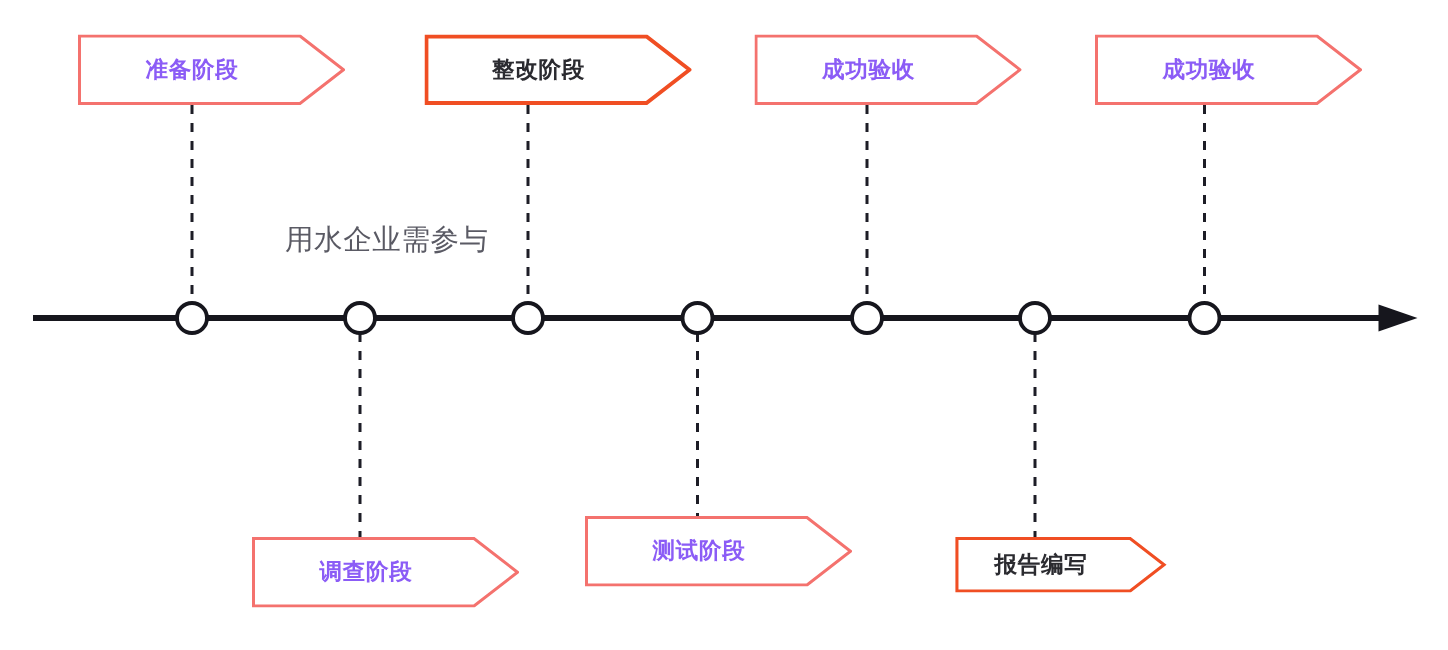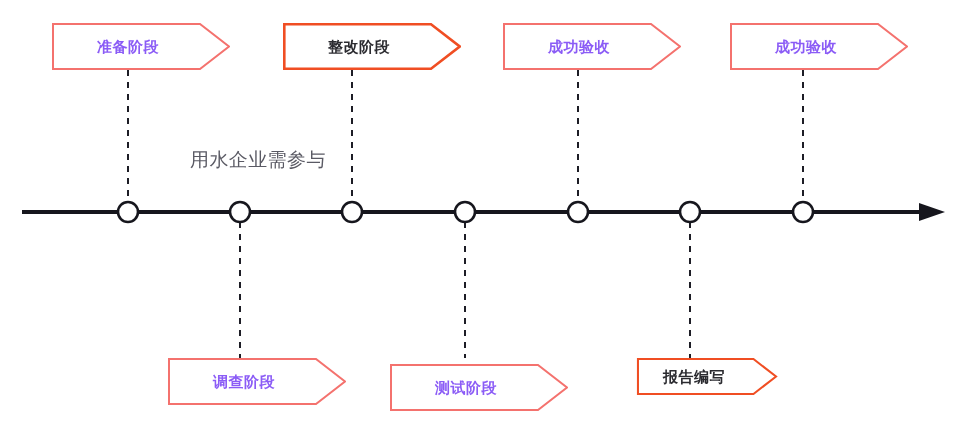--- a/index.html
+++ b/index.html
@@ -114,21 +114,21 @@
           <polygon points="1,1 148,1 177,23.5 148,46 1,46" fill="#ffffff" stroke="#F4726E" stroke-width="2" stroke-linejoin="miter"></polygon>
         </svg>
         <span class="banner-label">成功验收</span>
       </div>
       <div class="banner" style="left: 168px; top: 358px; width: 178px; height: 47px;">
         <svg class="banner-svg" viewBox="0 0 178 47">
           <polygon points="1,1 148,1 177,23.5 148,46 1,46" fill="#ffffff" stroke="#F4726E" stroke-width="2" stroke-linejoin="miter"></polygon>
         </svg>
         <span class="banner-label">调查阶段</span>
       </div>
-      <div class="banner" style="left: 390px; top: 364px; width: 178px; height: 47px;">
+      <div class="banner" style="left: 390px; top: 344px; width: 178px; height: 47px;">
         <svg class="banner-svg" viewBox="0 0 178 47">
           <polygon points="1,1 148,1 177,23.5 148,46 1,46" fill="#ffffff" stroke="#F4726E" stroke-width="2" stroke-linejoin="miter"></polygon>
         </svg>
         <span class="banner-label">测试阶段</span>
       </div>
       <div class="banner emphasis" style="left: 618px; top: 358px; width: 178px; height: 37px;">
         <svg class="banner-svg" viewBox="0 0 178 47">
           <polygon points="1.3,1.3 148,1.3 176.7,23.5 148,45.7 1.3,45.7" fill="#ffffff" stroke="#F04E23" stroke-width="2.6" stroke-linejoin="miter"></polygon>
         </svg>
         <span class="banner-label">报告编写</span>

